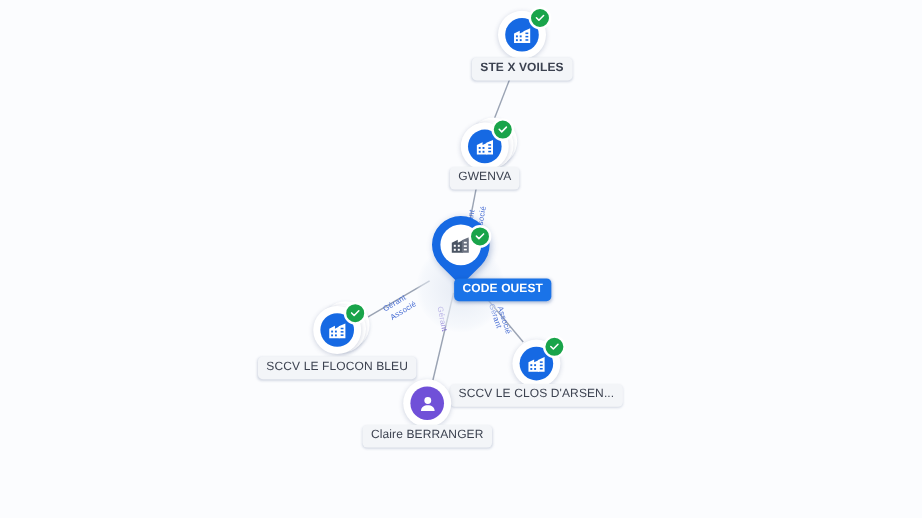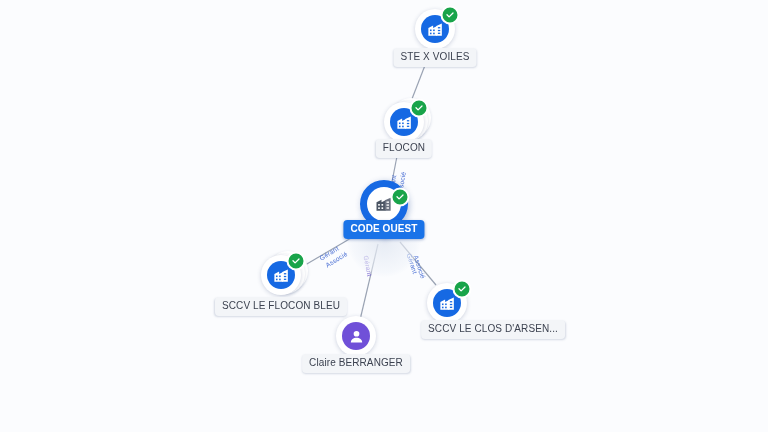--- a/index.html
+++ b/index.html
@@ -211,21 +211,21 @@
               <rect x="15" y="12.5" width="3" height="1.6" fill="#1669e3"></rect>
               <rect x="15" y="16" width="3" height="1.6" fill="#1669e3"></rect>
             </svg>
           </div>
         </div>
         <div class="badge-check" style="background: rgb(25, 164, 74);">
           <svg width="9" height="9" viewBox="0 0 24 24" aria-hidden="true">
             <path d="M20 6.5L9.6 17 4 11.4" fill="none" stroke="#ffffff" stroke-width="3.4" stroke-linecap="round" stroke-linejoin="round"></path>
           </svg>
         </div>
-        <div class="node-label" style="top: 19px;">STE X VOILES</div>
+        <div class="node-label" style="top: 19px; font-weight: bold;">STE X VOILES</div>
       </div>
       <div class="node" style="left: 404px; top: 122px;">
         <div class="stack s1"></div>
         <div class="stack s2"></div>
         <div class="node-disc">
           <div class="inner-circle" style="background: rgb(22, 105, 227);">
             <svg width="19" height="19" viewBox="0 0 24 24" aria-hidden="true">
               <path d="M3 20V10l6-3v3l5-2.5V20z" fill="#ffffff"></path>
               <path d="M13 20V7.5l7-3V20z" fill="#ffffff"></path>
               <rect x="5" y="12" width="2" height="2" fill="#1669e3"></rect>
@@ -236,21 +236,21 @@
               <rect x="15" y="12.5" width="3" height="1.6" fill="#1669e3"></rect>
               <rect x="15" y="16" width="3" height="1.6" fill="#1669e3"></rect>
             </svg>
           </div>
         </div>
         <div class="badge-check" style="background: rgb(25, 164, 74);">
           <svg width="9" height="9" viewBox="0 0 24 24" aria-hidden="true">
             <path d="M20 6.5L9.6 17 4 11.4" fill="none" stroke="#ffffff" stroke-width="3.4" stroke-linecap="round" stroke-linejoin="round"></path>
           </svg>
         </div>
-        <div class="node-label" style="top: 17px;">FLOCON</div>
+        <div class="node-label" style="top: 17px;">GWENVA</div>
       </div>
       <div class="node" style="left: 384px; top: 214px;">
         <div class="pin-halo"></div>
         <div class="pin">
           <div class="pin-body" style="background: rgb(22, 105, 227);"></div>
           <div class="pin-hole">
             <svg width="20" height="20" viewBox="0 0 24 24" aria-hidden="true">
               <path d="M3 20V10l6-3v3l5-2.5V20z" fill="#4b5563"></path>
               <path d="M13 20V7.5l7-3V20z" fill="#6b7280"></path>
               <rect x="5" y="12" width="2" height="2" fill="#ffffff"></rect>
@@ -261,21 +261,21 @@
               <rect x="15" y="12.5" width="3" height="1.6" fill="#ffffff"></rect>
               <rect x="15" y="16" width="3" height="1.6" fill="#ffffff"></rect>
             </svg>
           </div>
           <div class="badge-check" style="background: rgb(25, 164, 74); transform: translate(-50%, -50%) translate(16px, -14px);">
             <svg width="9" height="9" viewBox="0 0 24 24" aria-hidden="true">
               <path d="M20 6.5L9.6 17 4 11.4" fill="none" stroke="#ffffff" stroke-width="3.4" stroke-linecap="round" stroke-linejoin="round"></path>
             </svg>
           </div>
         </div>
-        <div class="node-label primary" style="background: rgb(26, 115, 232); top: 6px;">CODE OUEST</div>
+        <div class="node-label primary" style="background: rgb(26, 115, 232); top: 18px; margin-left: 35px;">CODE OUEST</div>
       </div>
       <div class="node" style="left: 281px; top: 275px;">
         <div class="stack s1"></div>
         <div class="stack s2"></div>
         <div class="node-disc">
           <div class="inner-circle" style="background: rgb(22, 105, 227);">
             <svg width="19" height="19" viewBox="0 0 24 24" aria-hidden="true">
               <path d="M3 20V10l6-3v3l5-2.5V20z" fill="#ffffff"></path>
               <path d="M13 20V7.5l7-3V20z" fill="#ffffff"></path>
               <rect x="5" y="12" width="2" height="2" fill="#1669e3"></rect>
@@ -309,21 +309,21 @@
               <rect x="15" y="12.5" width="3" height="1.6" fill="#1669e3"></rect>
               <rect x="15" y="16" width="3" height="1.6" fill="#1669e3"></rect>
             </svg>
           </div>
         </div>
         <div class="badge-check" style="background: rgb(25, 164, 74);">
           <svg width="9" height="9" viewBox="0 0 24 24" aria-hidden="true">
             <path d="M20 6.5L9.6 17 4 11.4" fill="none" stroke="#ffffff" stroke-width="3.4" stroke-linecap="round" stroke-linejoin="round"></path>
           </svg>
         </div>
-        <div class="node-label" style="top: 17px; margin-left: 46px;">SCCV LE CLOS D'ARSEN...</div>
+        <div class="node-label" style="top: 17px;">SCCV LE CLOS D'ARSEN...</div>
       </div>
       <div class="node" style="left: 356px; top: 336px;">
         <div class="node-disc">
           <div class="inner-circle person" style="background: rgb(112, 80, 216);">
             <svg width="19" height="19" viewBox="0 0 24 24" aria-hidden="true">
               <circle cx="12" cy="8.5" r="3.6" fill="#ffffff"></circle>
               <path d="M4.8 19.5c0-3.9 3.3-6 7.2-6s7.2 2.1 7.2 6z" fill="#ffffff"></path>
             </svg>
           </div>
         </div>

